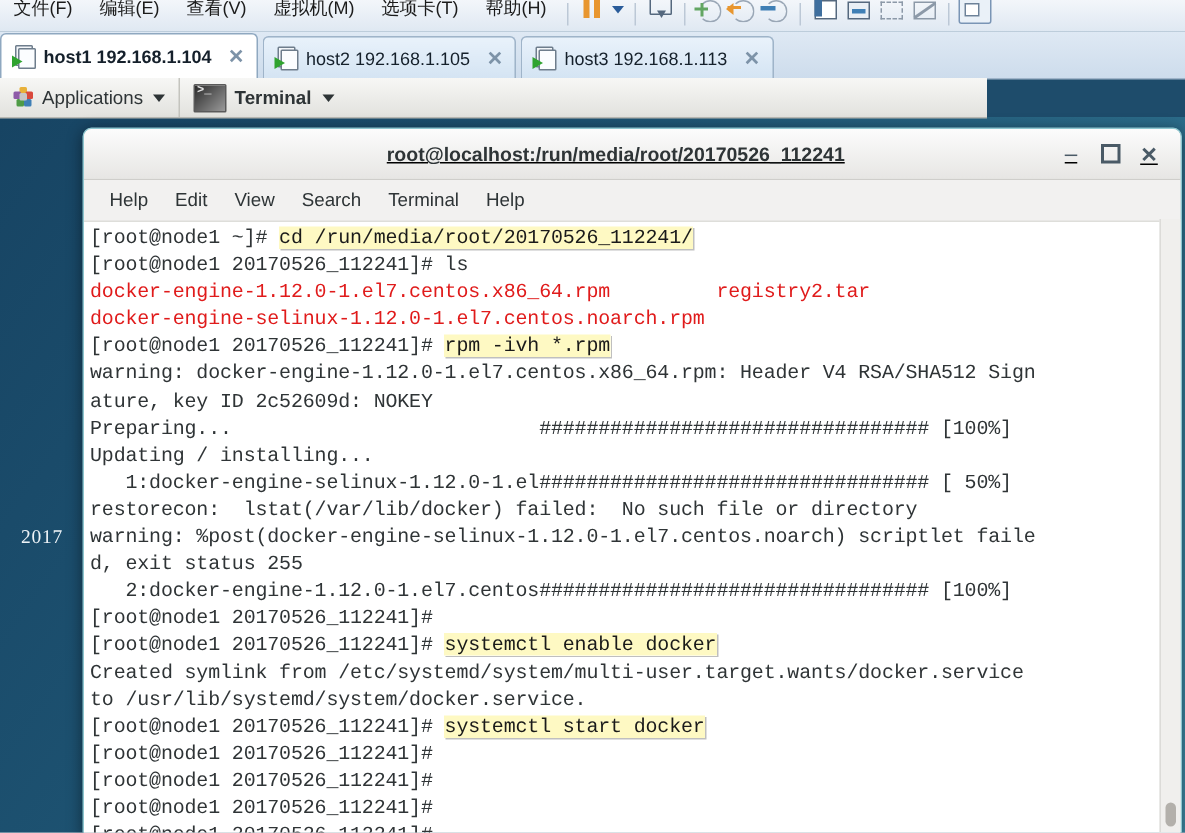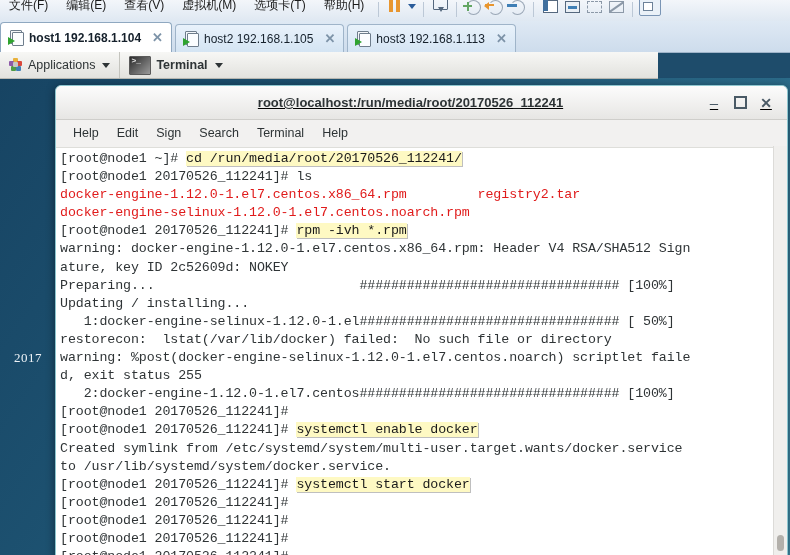--- a/index.html
+++ b/index.html
@@ -257,21 +257,21 @@
     <div id="terminal-title">root@localhost:/run/media/root/20170526_112241</div>
     <div class="win-btn" id="win-min">–</div>
     <div class="win-btn" id="win-max">
         <span></span>
       </div>
     <div class="win-btn" id="win-close">✕</div>
   </div>
   <div id="terminal-menubar">
     <div class="tm-item">Help</div>
     <div class="tm-item">Edit</div>
-    <div class="tm-item">Sign</div>
+    <div class="tm-item">View</div>
     <div class="tm-item">Search</div>
     <div class="tm-item">Terminal</div>
     <div class="tm-item">Help</div>
   </div>
   <div id="terminal-body"><div class="tline"><span>[root@node1 ~]# </span><span class="hl">cd /run/media/root/20170526_112241/</span></div><div class="tline"><span>[root@node1 20170526_112241]# ls</span></div><div class="tline"><span class="red">docker-engine-1.12.0-1.el7.centos.x86_64.rpm         registry2.tar</span></div><div class="tline"><span class="red">docker-engine-selinux-1.12.0-1.el7.centos.noarch.rpm</span></div><div class="tline"><span>[root@node1 20170526_112241]# </span><span class="hl">rpm -ivh *.rpm</span></div><div class="tline"><span>warning: docker-engine-1.12.0-1.el7.centos.x86_64.rpm: Header V4 RSA/SHA512 Sign</span></div><div class="tline"><span>ature, key ID 2c52609d: NOKEY</span></div><div class="tline"><span>Preparing...                          ################################# [100%]</span></div><div class="tline"><span>Updating / installing...</span></div><div class="tline"><span>   1:docker-engine-selinux-1.12.0-1.el################################# [ 50%]</span></div><div class="tline"><span>restorecon:  lstat(/var/lib/docker) failed:  No such file or directory</span></div><div class="tline"><span>warning: %post(docker-engine-selinux-1.12.0-1.el7.centos.noarch) scriptlet faile</span></div><div class="tline"><span>d, exit status 255</span></div><div class="tline"><span>   2:docker-engine-1.12.0-1.el7.centos################################# [100%]</span></div><div class="tline"><span>[root@node1 20170526_112241]#</span></div><div class="tline"><span>[root@node1 20170526_112241]# </span><span class="hl">systemctl enable docker</span></div><div class="tline"><span>Created symlink from /etc/systemd/system/multi-user.target.wants/docker.service</span></div><div class="tline"><span>to /usr/lib/systemd/system/docker.service.</span></div><div class="tline"><span>[root@node1 20170526_112241]# </span><span class="hl">systemctl start docker</span></div><div class="tline"><span>[root@node1 20170526_112241]#</span></div><div class="tline"><span>[root@node1 20170526_112241]#</span></div><div class="tline"><span>[root@node1 20170526_112241]#</span></div><div class="tline"><span>[root@node1 20170526_112241]#</span></div></div>
   <div id="terminal-scrollbar">
       <div class="thumb"></div>
     </div>
 </div>
 

